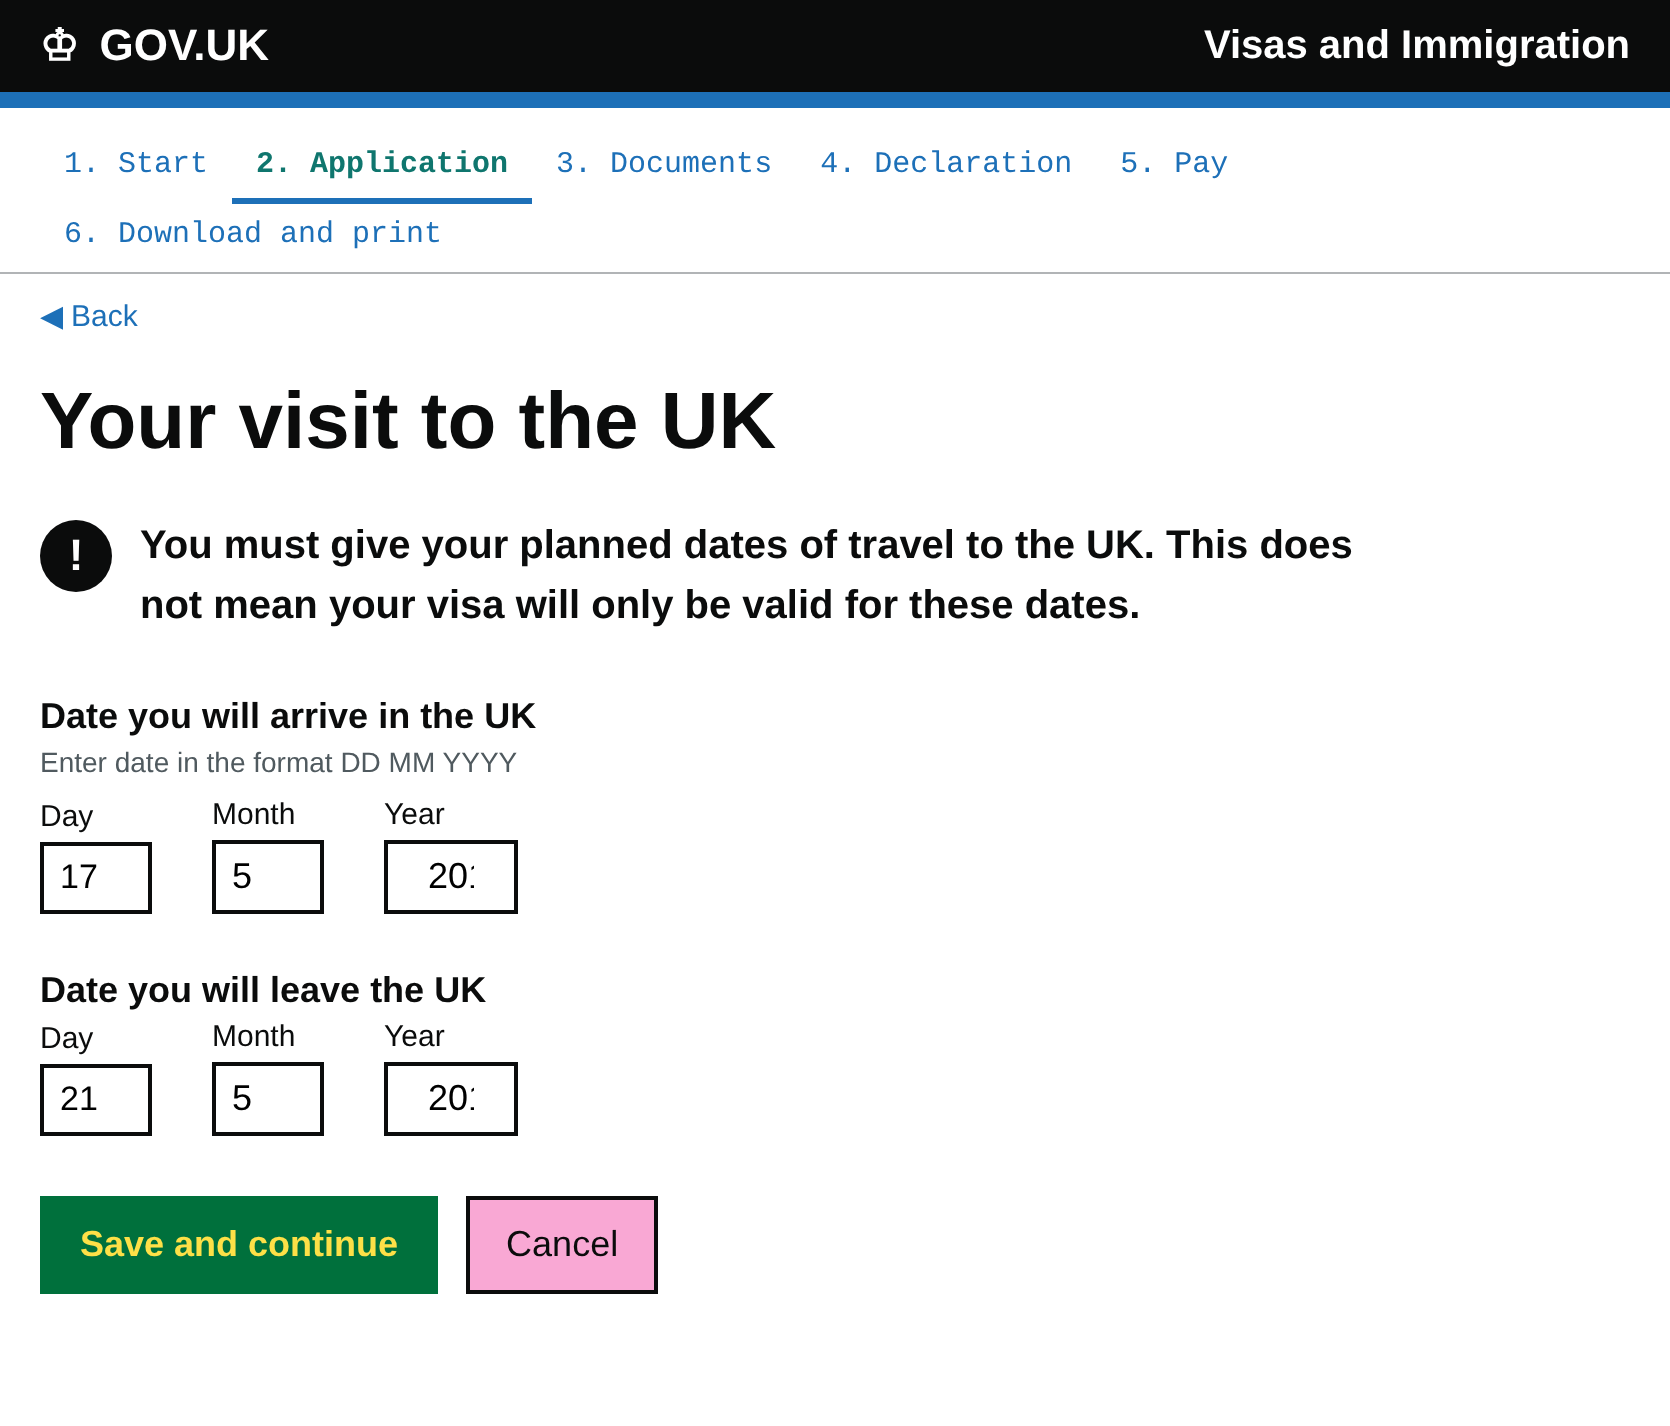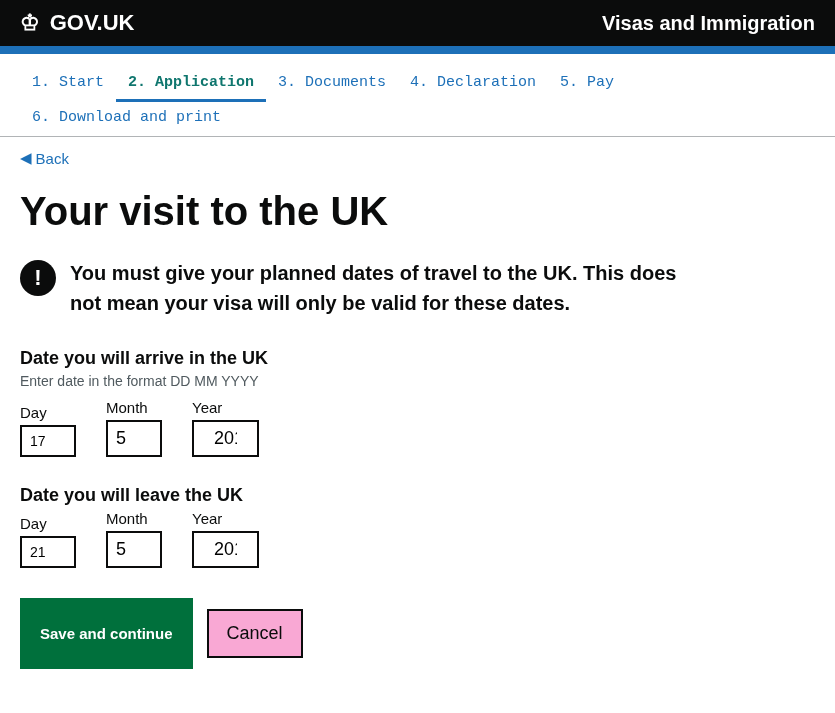--- a/index.html
+++ b/index.html
@@ -146,21 +146,21 @@
       gap: 4px;
     }
     .date-field-label {
       font-size: 15px;
       font-weight: normal;
       color: #0b0c0c;
     }
     .date-input-day {
       width: 56px;
       padding: 6px 8px;
-      font-size: 14px;
+      font-size: 17px;
       border: 2px solid #0b0c0c;
       border-radius: 0;
     }
     .date-input-month {
       width: 56px;
       padding: 6px 8px;
       font-size: 18px;
       border: 2px solid #0b0c0c;
       border-radius: 0;
     }
@@ -174,24 +174,24 @@
 
     
     .button-group {
       display: flex;
       gap: 14px;
       align-items: center;
       margin-top: 30px;
     }
     .btn-primary {
       background: #00703c;
-      color: #ffffff;
+      color: #fde047;
       border: 2px solid transparent;
-      padding: 25px 18px;
-      font-size: 15px;
+      padding: 12px 18px;
+      font-size: 18px;
       font-weight: bold;
       cursor: pointer;
       border-radius: 0;
     }
     .btn-secondary {
       background: #f9a8d4;
       color: #0b0c0c;
       border: 2px solid #0b0c0c;
       padding: 12px 18px;
       font-size: 18px;

